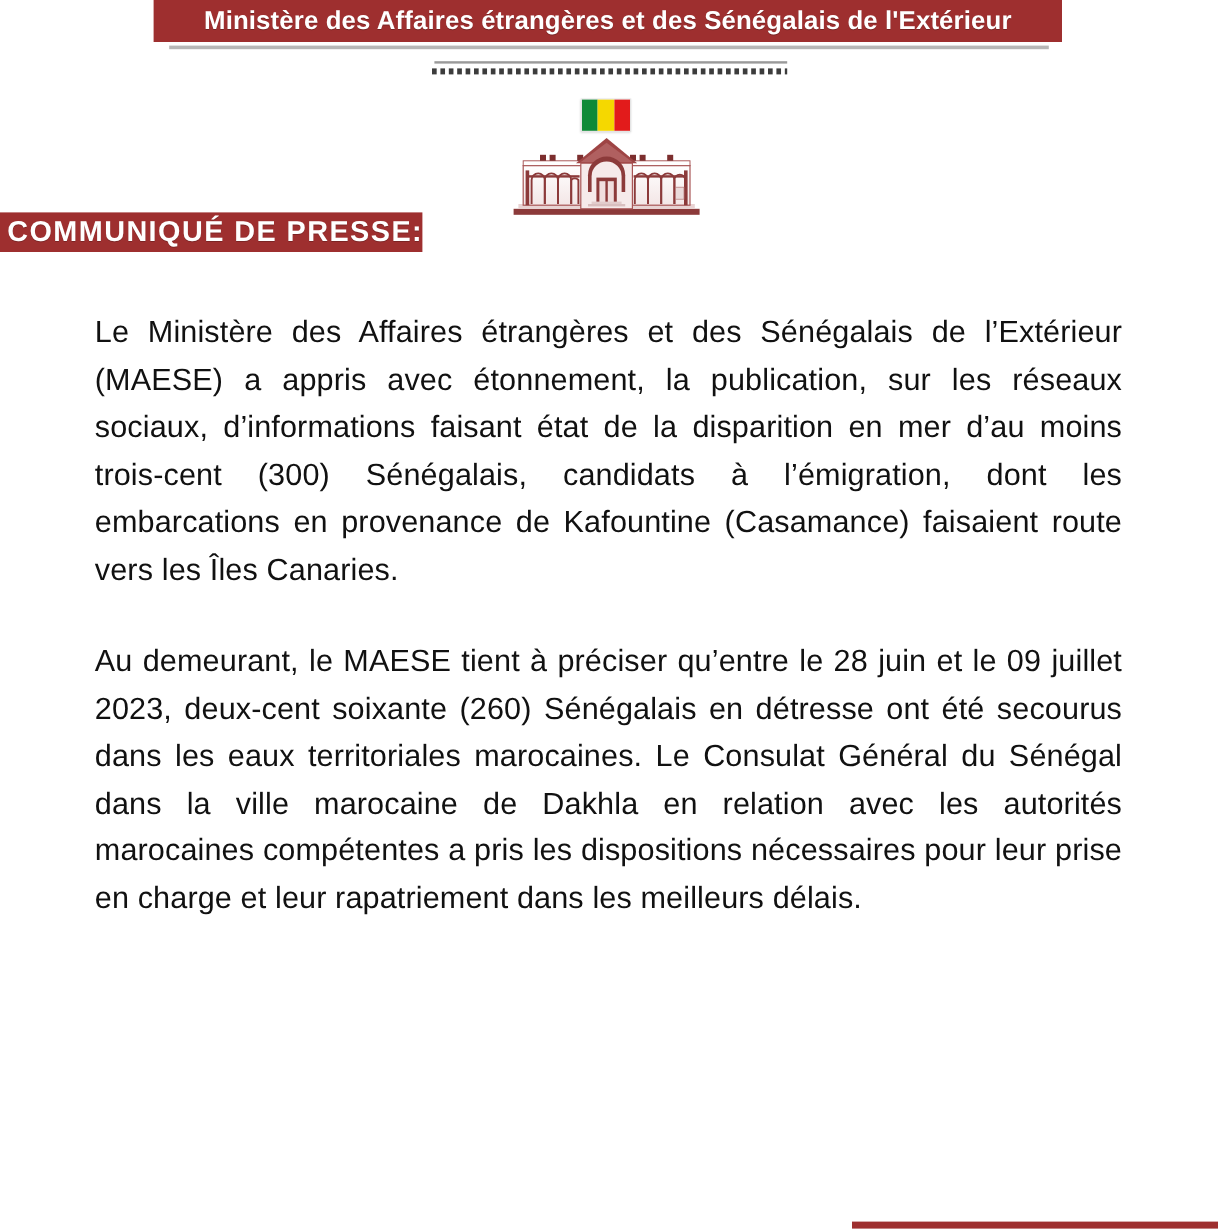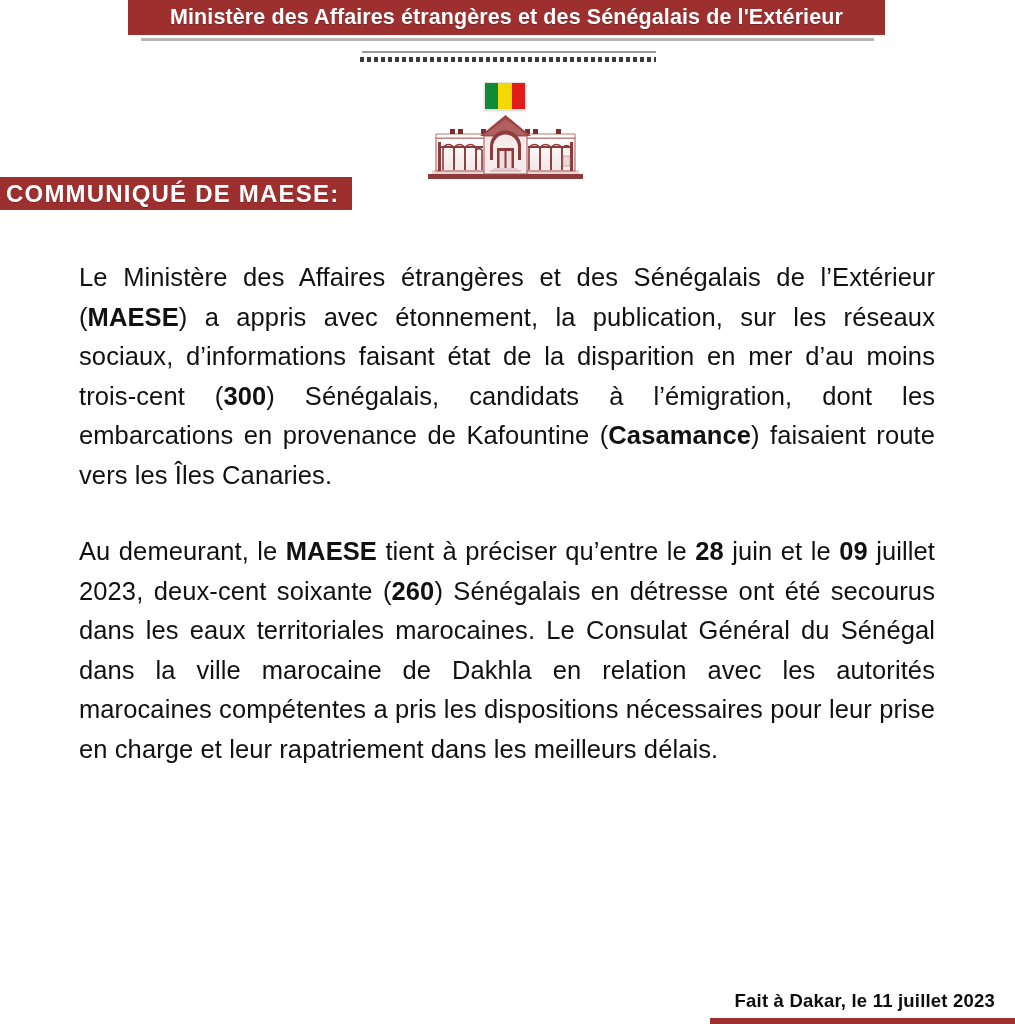--- a/index.html
+++ b/index.html
@@ -132,21 +132,21 @@
   }
   .para {
     text-align: justify;
     text-justify: inter-word;
     font-size: 25.5px;
     line-height: 39.5px;
     color: #111111;
     letter-spacing: 0.1px;
   }
   .para + .para { margin-top: 37px; }
-  .para b { font-weight: bold; }
+  .para b { font-weight: normal; }
 
   
   .footer-date {
     position: absolute;
     right: 20px;
     top: 990px;
     font-size: 18.5px;
     font-weight: bold;
     color: #0d0d0d;
     letter-spacing: 0.2px;
@@ -240,24 +240,23 @@
         <path d="M138,58 L138,38 A4.5,4.5 0 0 1 147,38 L147,58"></path>
       </g>
       <rect x="104" y="34" width="44" height="2" fill="#8c3a3a"></rect>
       <rect x="146" y="30" width="3" height="29" fill="#8c3a3a"></rect>
 
       <rect x="139" y="44" width="7" height="10" fill="#eadada" stroke="#b57878" stroke-width="0.6"></rect>
     </svg>
   </div>
 
   <div class="press-banner">
-    <span class="press-banner-text">COMMUNIQUÉ DE MAESE:</span>
+    <span class="press-banner-text">COMMUNIQUÉ DE PRESSE:</span>
   </div>
 
   <div class="body-copy">
     <p class="para">Le Ministère des Affaires étrangères et des Sénégalais de l’Extérieur (<b>MAESE</b>) a appris avec étonnement, la publication, sur les réseaux sociaux, d’informations faisant état de la disparition en mer d’au moins trois-cent (<b>300</b>) Sénégalais, candidats à l’émigration, dont les embarcations en provenance de Kafountine (<b>Casamance</b>) faisaient route vers les Îles Canaries.</p>
     <p class="para">Au demeurant, le <b>MAESE</b> tient à préciser qu’entre le <b>28</b> juin et le <b>09</b> juillet 2023, deux-cent soixante (<b>260</b>) Sénégalais en détresse ont été secourus dans les eaux territoriales marocaines. Le Consulat Général du Sénégal dans la ville marocaine de Dakhla en relation avec les autorités marocaines compétentes a pris les dispositions nécessaires pour leur prise en charge et leur rapatriement dans les meilleurs délais.</p>
   </div>
 
-  <div class="footer-date">Fait à Dakar, le 11 juillet 2023</div>
   <div class="footer-bar"></div>
 
 </div>
 
 </body></html>

